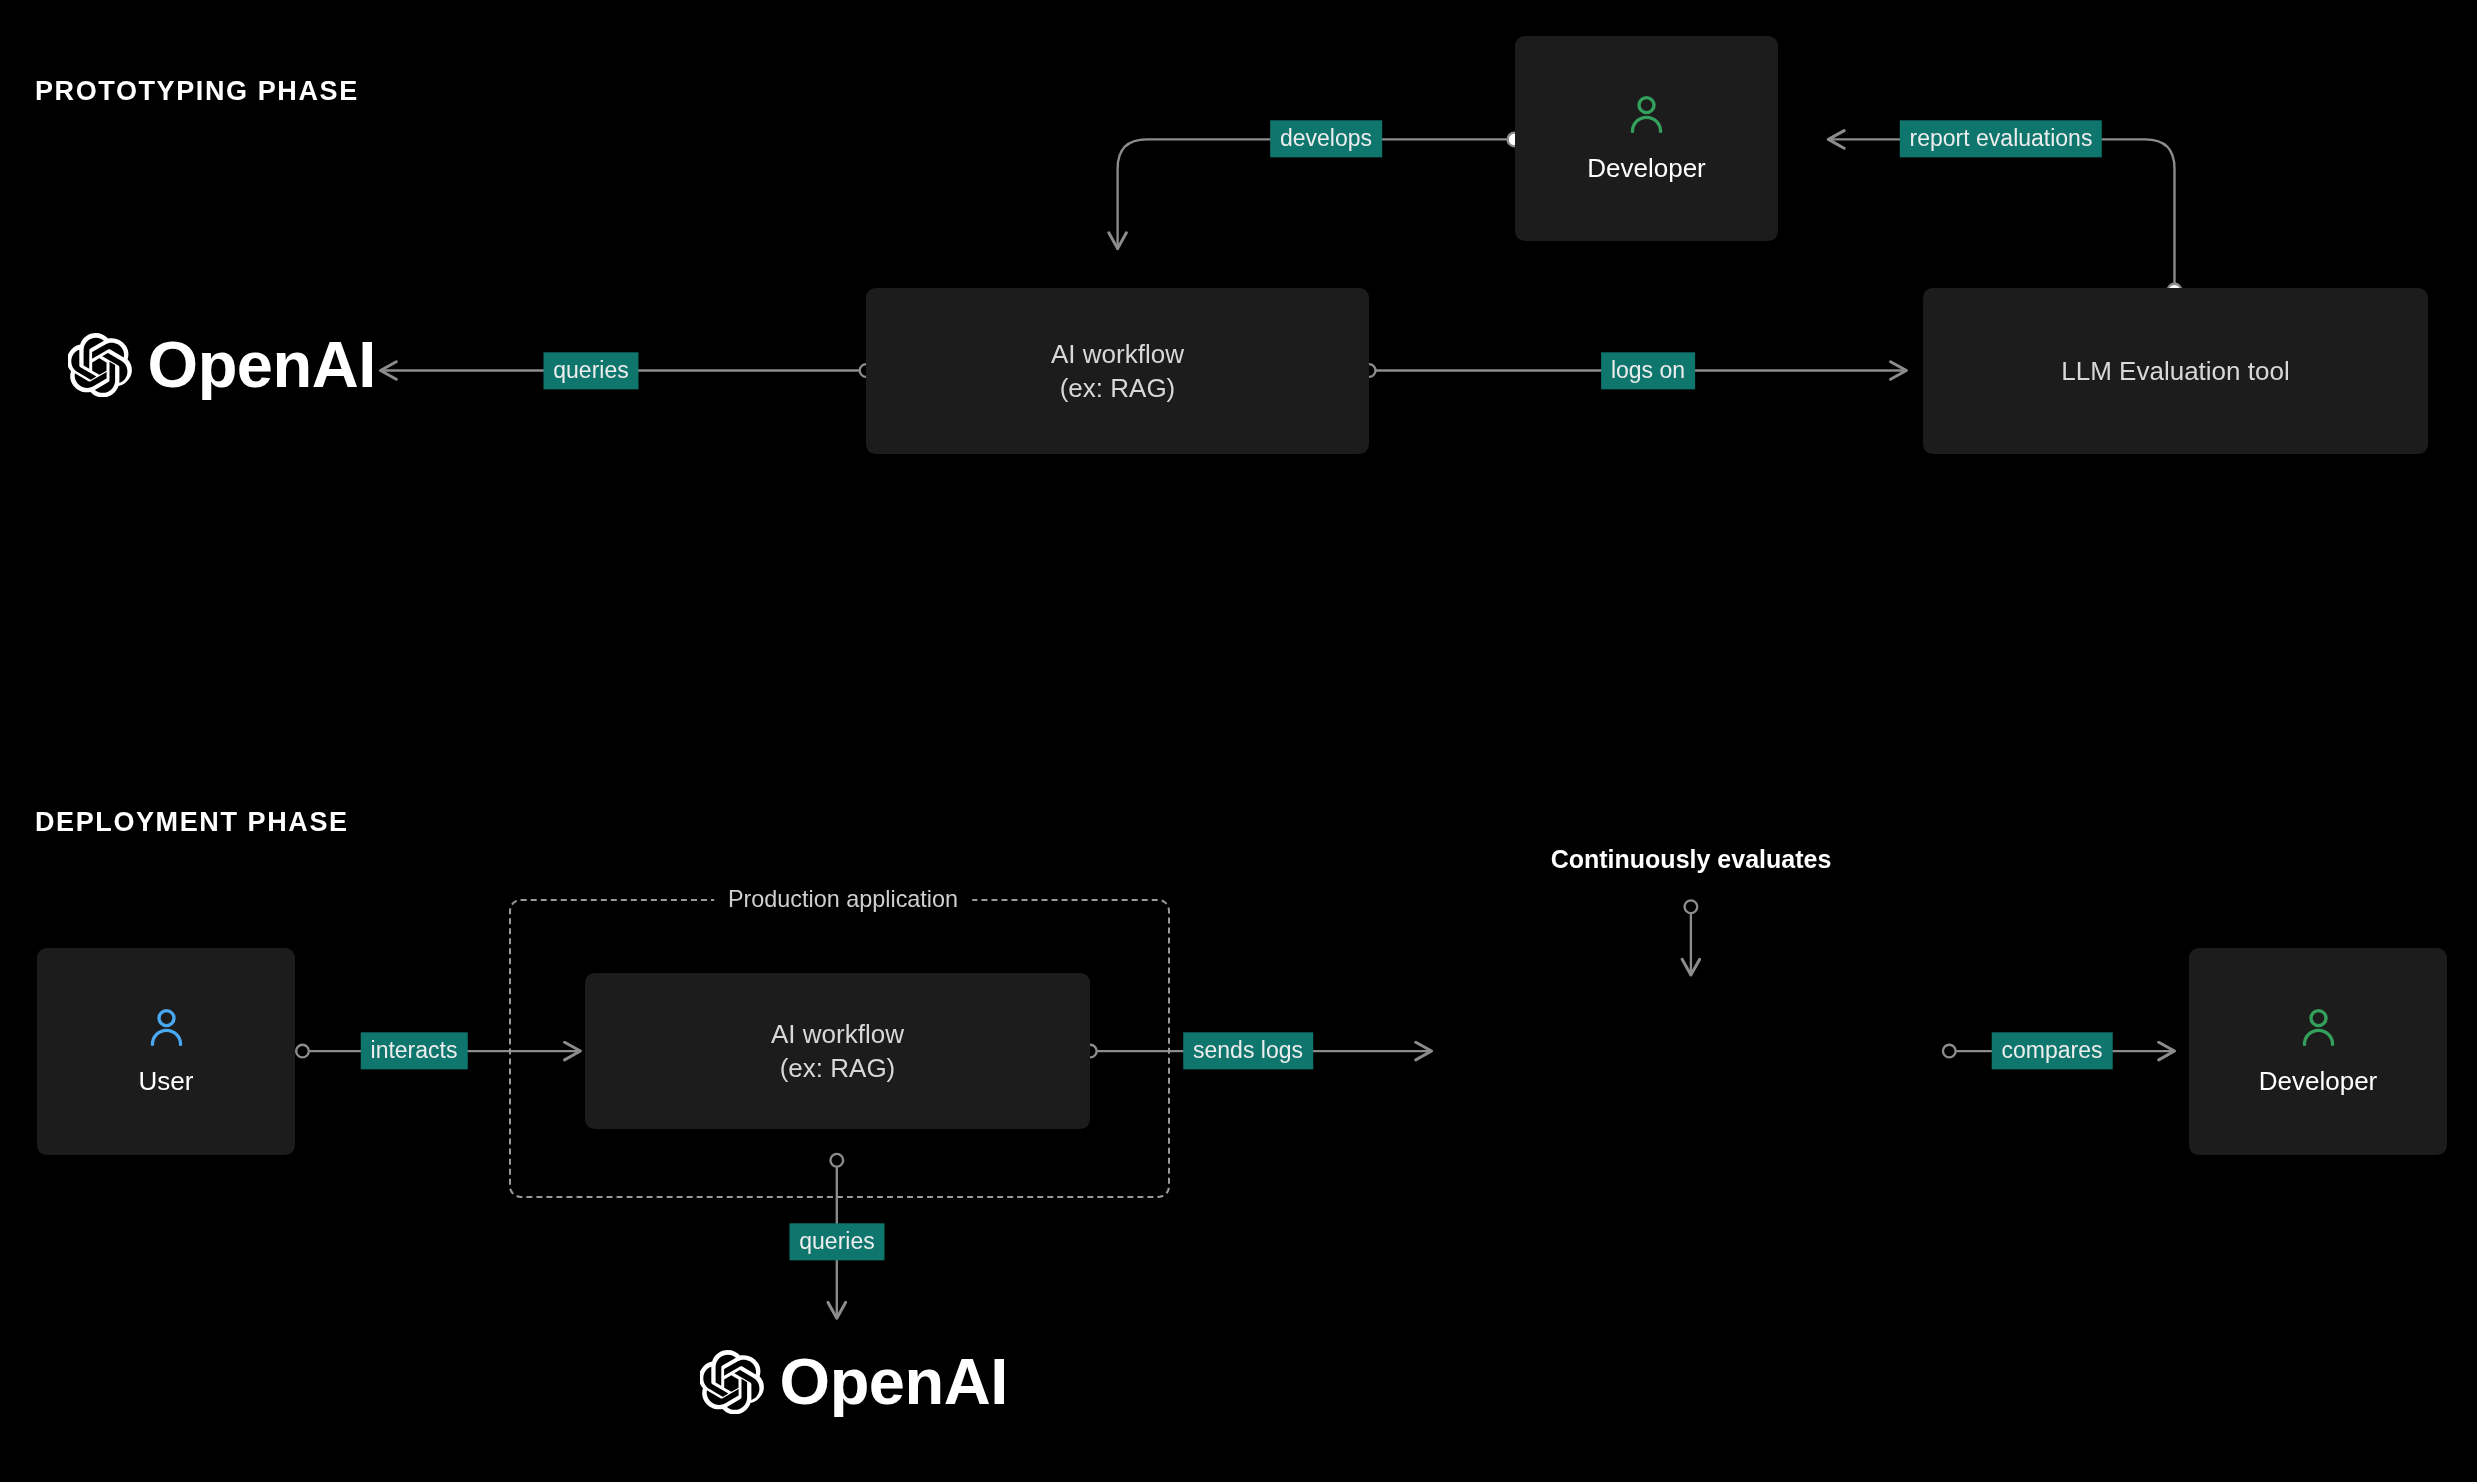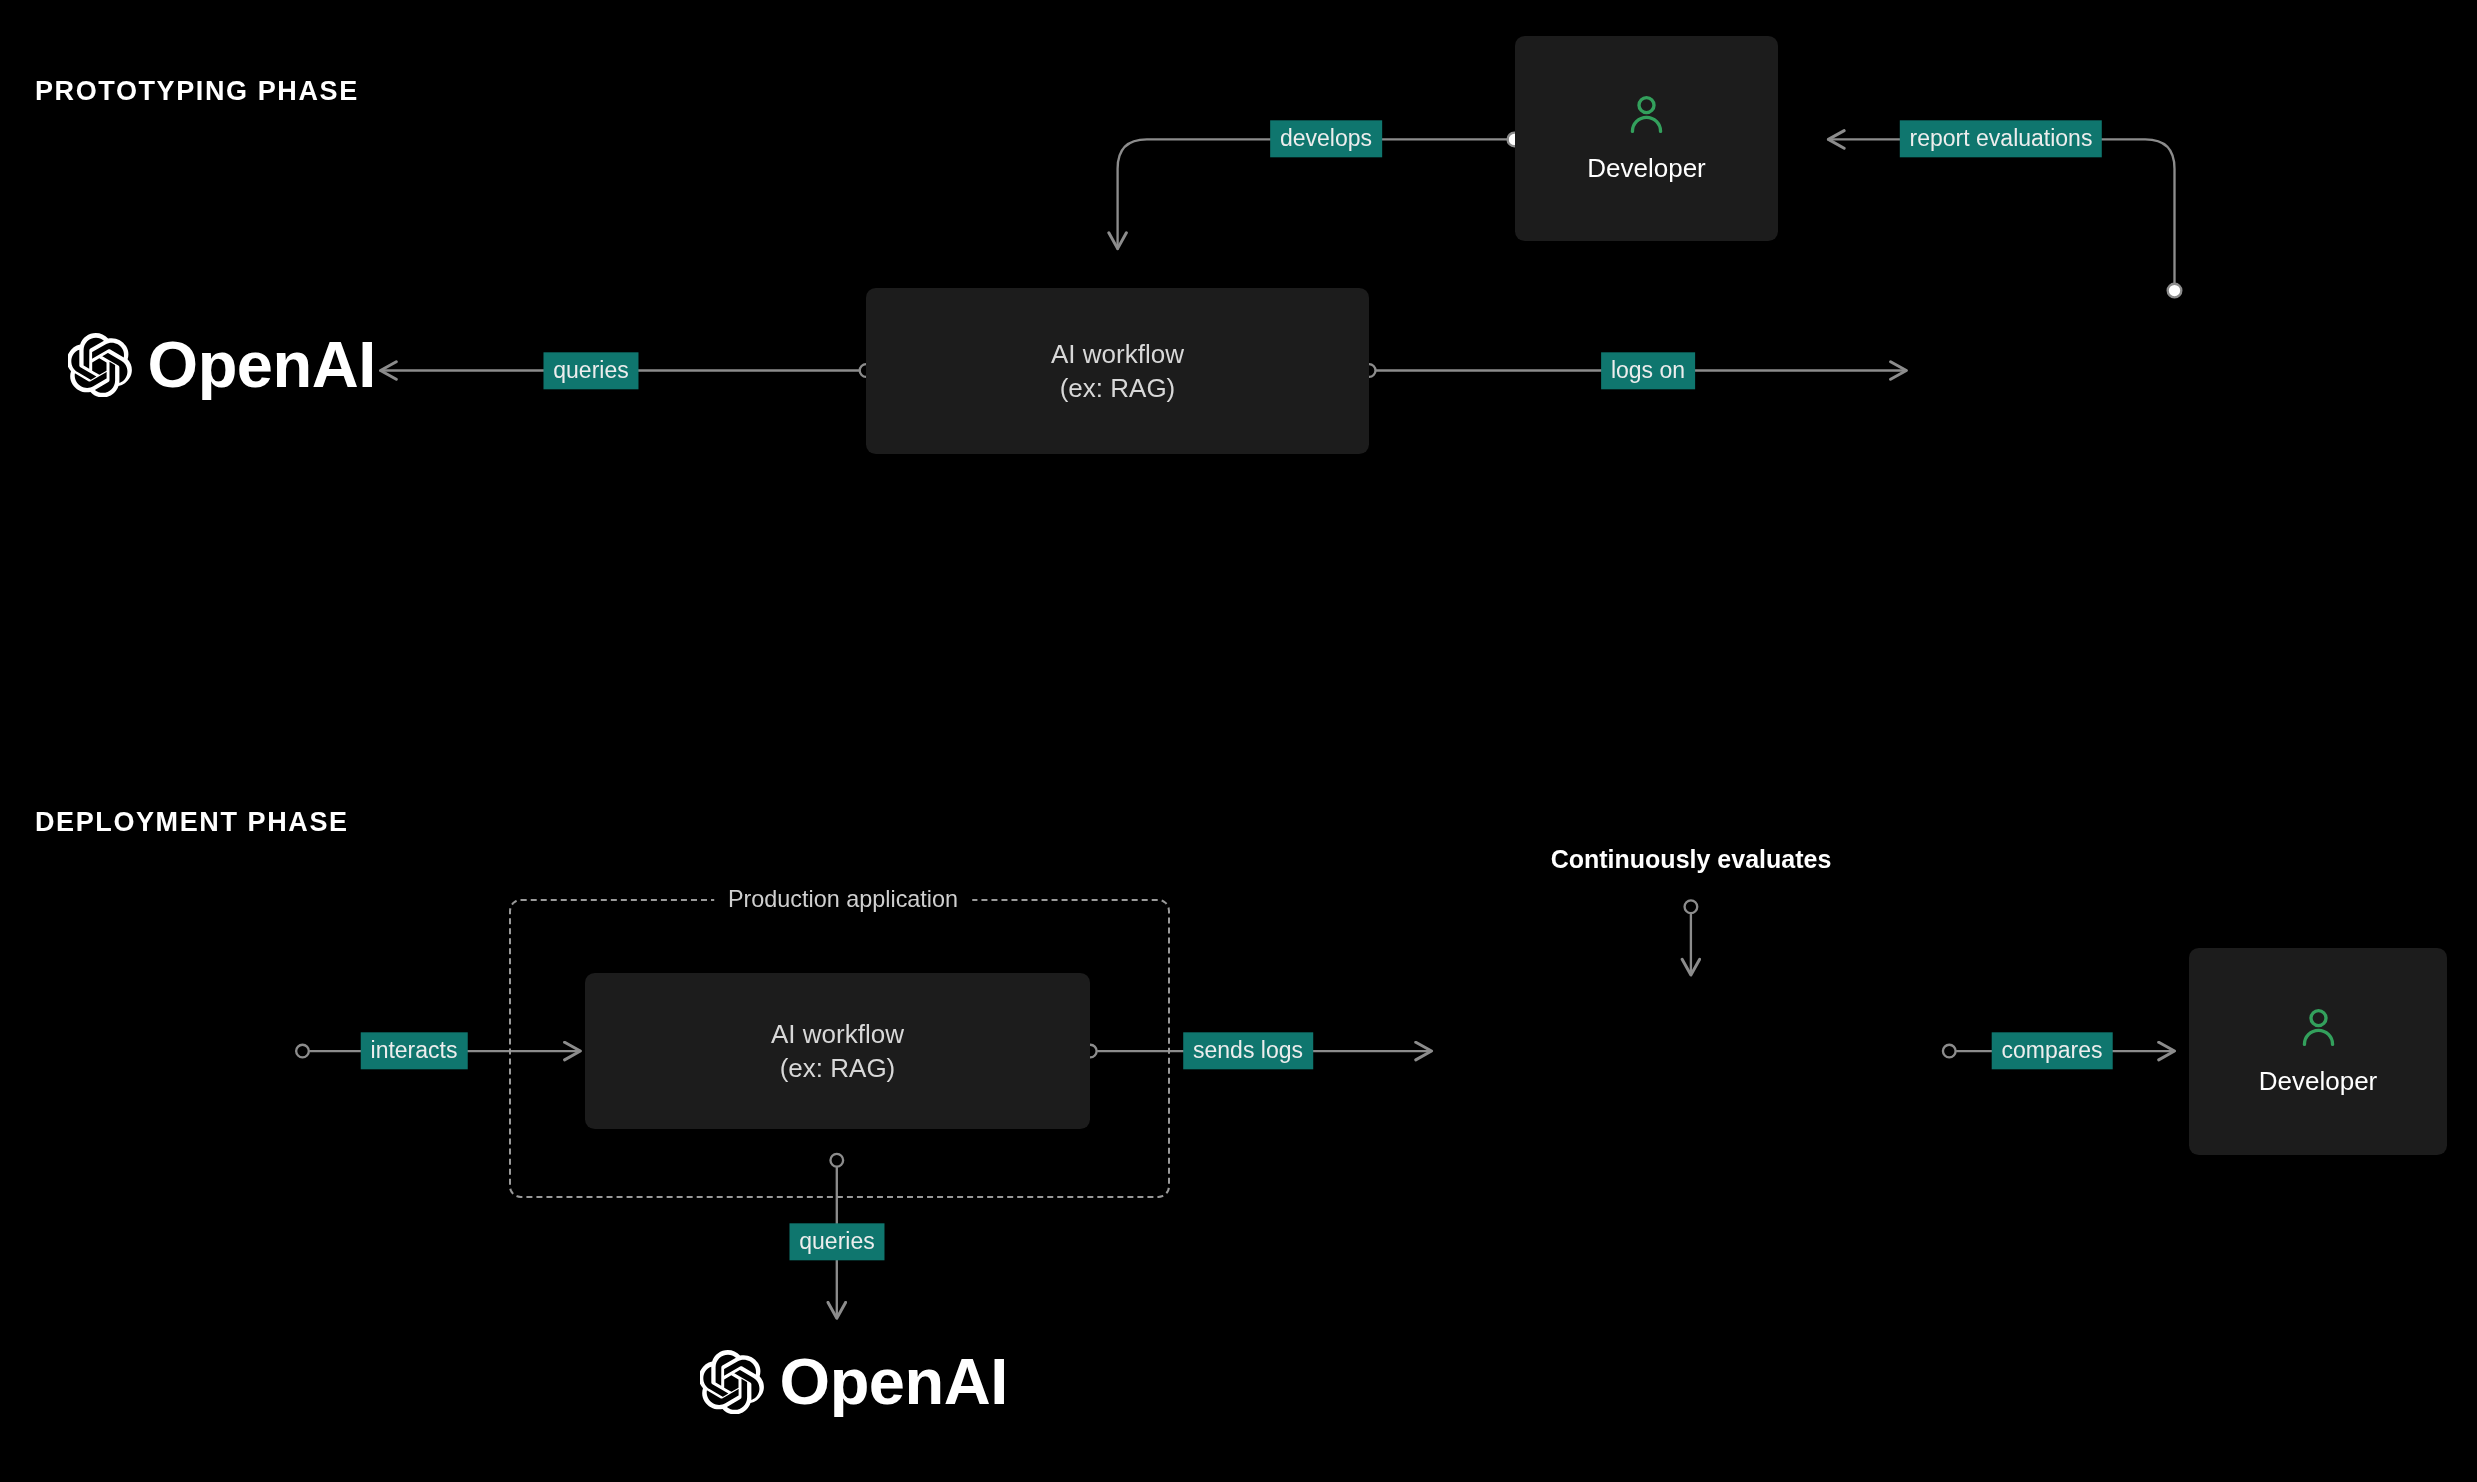--- a/index.html
+++ b/index.html
@@ -195,32 +195,42 @@
   </div>
 
   <div class="node person" style="left:1515px; top:36px; width:263px; height:205px;">
     <svg class="person-icon" width="45" height="45" viewBox="0 0 24 24">
       <circle cx="12" cy="7" r="4" fill="none" stroke="#33a05c" stroke-width="1.8"></circle>
       <path d="M4.5 21 a7.5 7.5 0 0 1 15 0" fill="none" stroke="#33a05c" stroke-width="1.8" stroke-linecap="round"></path>
     </svg>
     <div class="node-label">Developer</div>
   </div>
 
+  <div class="node" style="left:1923px; top:288px; width:505px; height:166px;">
+    <div class="node-label">LLM Evaluation tool</div>
+  </div>
 
   <div class="edge-label" style="left:591px; top:371px;">queries</div>
 
   <div class="edge-label" style="left:1648px; top:371px;">logs on</div>
 
   <div class="edge-label" style="left:1326px; top:139px;">develops</div>
 
   <div class="edge-label" style="left:2001px; top:139px;">report evaluations</div>
 
   <div class="group-box" style="left:509px; top:899px; width:661px; height:299px;"></div>
   <div class="group-title" style="left:843px; top:899px;">Production application</div>
 
+  <div class="node person" style="left:37px; top:948px; width:258px; height:207px;">
+    <svg class="person-icon" width="45" height="45" viewBox="0 0 24 24">
+      <circle cx="12" cy="7" r="4" fill="none" stroke="#4aa8f0" stroke-width="1.8"></circle>
+      <path d="M4.5 21 a7.5 7.5 0 0 1 15 0" fill="none" stroke="#4aa8f0" stroke-width="1.8" stroke-linecap="round"></path>
+    </svg>
+    <div class="node-label">User</div>
+  </div>
 
   <div class="node" style="left:585px; top:973px; width:505px; height:156px;">
     <div class="node-label">AI workflow
 (ex: RAG)</div>
   </div>
 
 
   <div class="node person" style="left:2189px; top:948px; width:258px; height:207px;">
     <svg class="person-icon" width="45" height="45" viewBox="0 0 24 24">
       <circle cx="12" cy="7" r="4" fill="none" stroke="#33a05c" stroke-width="1.8"></circle>

